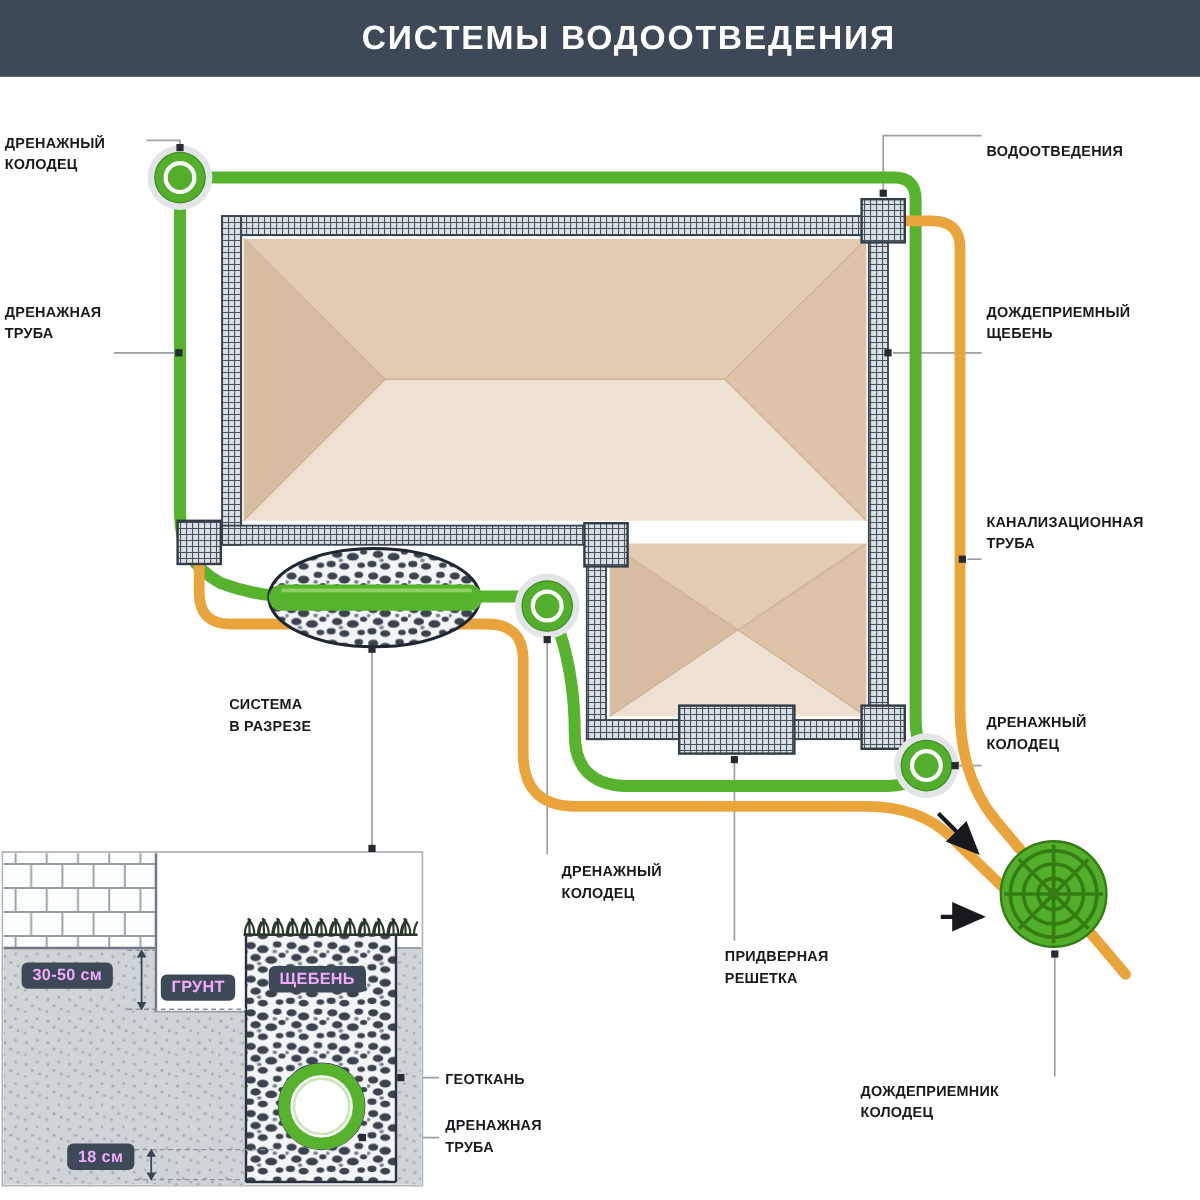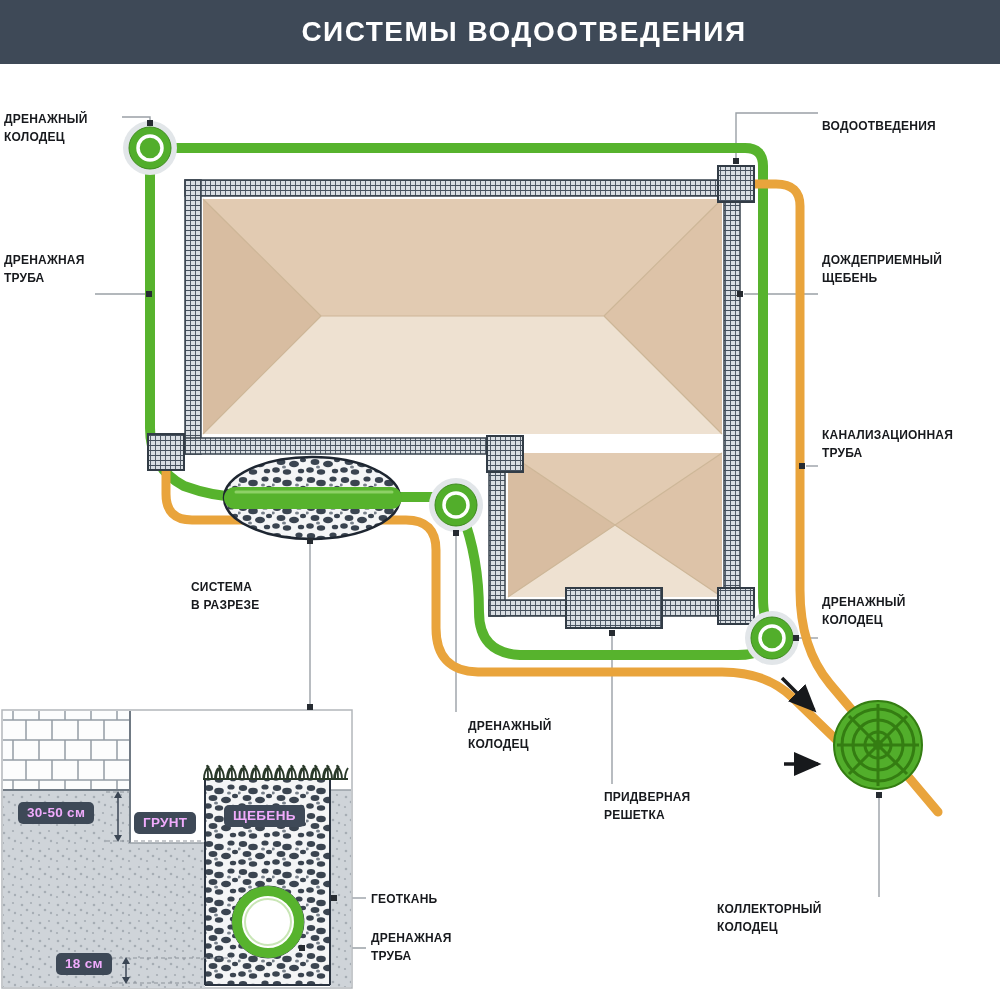--- a/index.html
+++ b/index.html
@@ -263,21 +263,21 @@
     <span>РЕШЕТКА</span>
   </div>
   <div class="lbl" style="left:371px;top:890px">
     <span>ГЕОТКАНЬ</span>
   </div>
   <div class="lbl" style="left:371px;top:929px">
     <span>ДРЕНАЖНАЯ</span>
     <span>ТРУБА</span>
   </div>
   <div class="lbl" style="left:717px;top:900px">
-    <span>КОЛЛЕКТОРНЫЙ</span>
+    <span>ДОЖДЕПРИЕМНИК</span>
     <span>КОЛОДЕЦ</span>
   </div>
 
   <div class="badge" style="left:134px;top:812px">ГРУНТ</div>
   <div class="badge" style="left:224px;top:805px">ЩЕБЕНЬ</div>
   <div class="badge" style="left:18px;top:802px">30-50 см</div>
   <div class="badge" style="left:56px;top:953px">18 см</div>
 
 </div>
 

